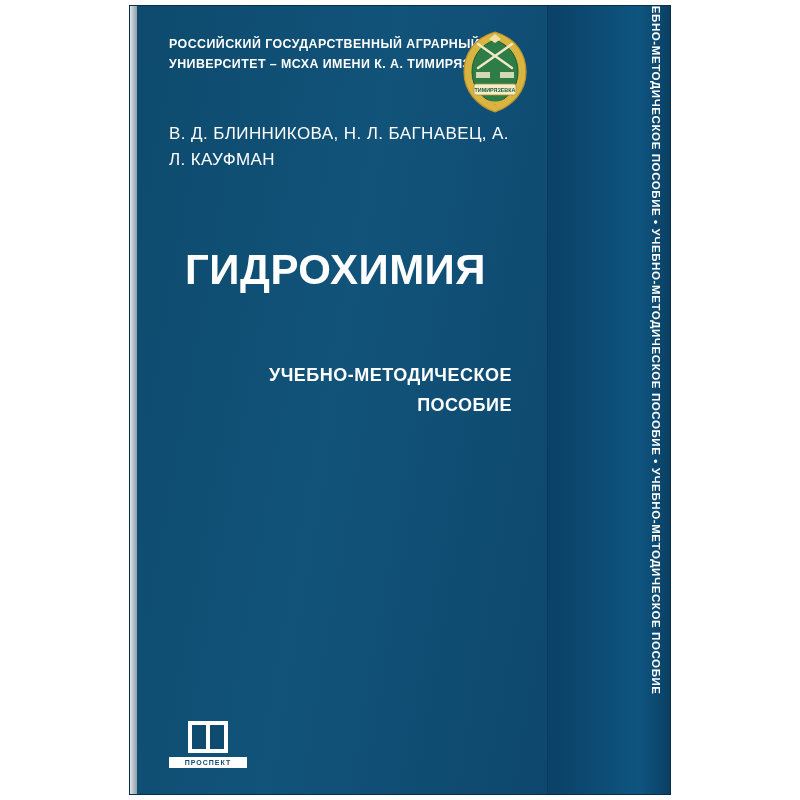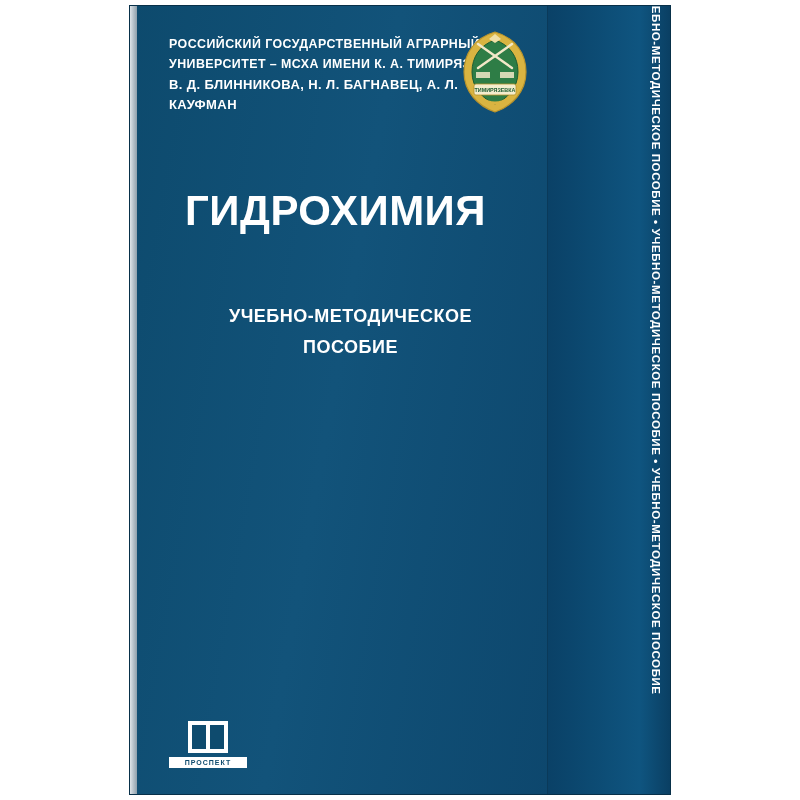--- a/index.html
+++ b/index.html
@@ -105,23 +105,24 @@
   .univ {
     color: #ffffff;
     font-size: 12.4px;
     font-weight: bold;
     line-height: 1.65;
     letter-spacing: .45px;
     max-width: 330px;
   }
 
   .authors {
-    color: #ffffff;
-    font-size: 13px;
-    font-weight: bold;
+    margin-top: 46px;
+    color: #ffffff;
+    font-size: 17px;
+    font-weight: normal;
     line-height: 1.55;
     letter-spacing: .4px;
   }
 
   .main-title {
     margin-top: 72px;
     color: #ffffff;
     font-size: 42px;
     font-weight: bold;
     letter-spacing: .5px;
@@ -129,21 +130,21 @@
     padding-right: 20px;
   }
 
   .subtitle {
     margin-top: 66px;
     color: #ffffff;
     font-size: 18px;
     font-weight: bold;
     line-height: 1.7;
     letter-spacing: .5px;
-    text-align: center;
+    text-align: right;
     padding-left: 20px;
     padding-right: 10px;
   }
 
   
   .emblem {
     position: absolute;
     right: 14px;
     top: 22px;
     width: 78px;

